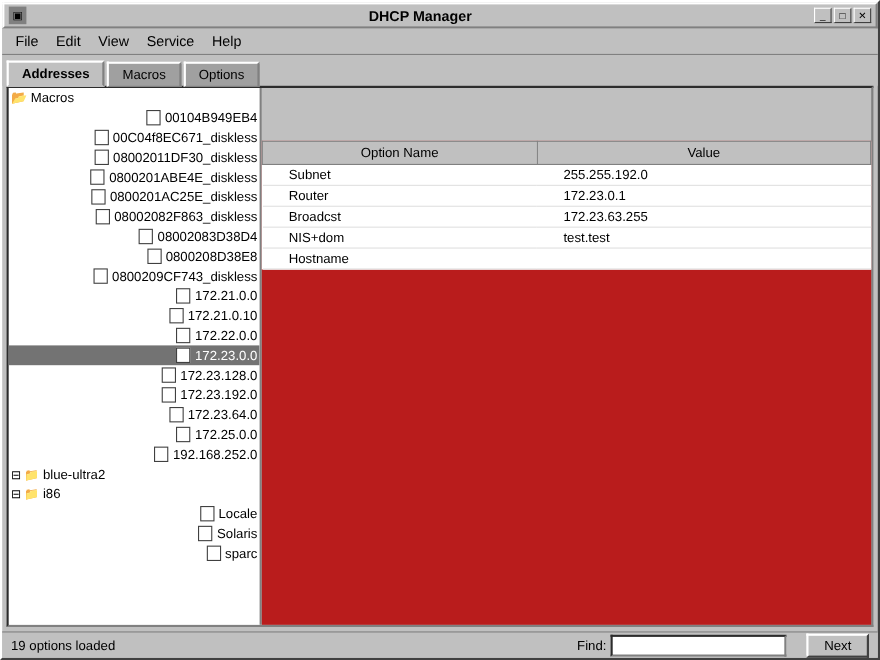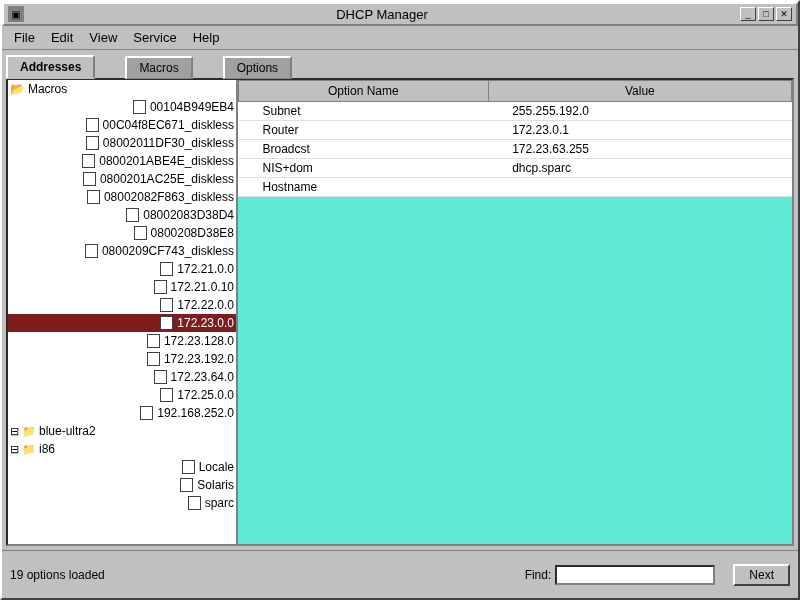--- a/index.html
+++ b/index.html
@@ -21,21 +21,21 @@
       border-bottom: 2px solid #808080;
       display: flex;
       align-items: center;
       justify-content: space-between;
       padding: 2px 4px;
       height: 24px;
     }
     .title-bar-text {
       flex: 1;
       text-align: center;
-      font-weight: normal;
+      font-weight: bold;
       font-size: 13px;
     }
     .title-bar-buttons {
       display: flex;
       gap: 2px;
     }
     .title-btn {
       width: 16px;
       height: 14px;
       background: #c0c0c0;
@@ -73,21 +73,20 @@
       cursor: pointer;
       font-size: 13px;
     }
 
     
     .tab-bar {
       display: flex;
       background: #c0c0c0;
       padding: 4px 4px 0 4px;
       align-items: flex-end;
-      gap: 28px;
     }
     .tab {
       padding: 3px 12px;
       cursor: pointer;
       border-top: 2px solid #ffffff;
       border-left: 2px solid #ffffff;
       border-right: 2px solid #808080;
       background: #c0c0c0;
       font-size: 12px;
       margin-right: 2px;
@@ -132,31 +131,32 @@
     .tree-item {
       display: flex;
       align-items: center;
       padding: 1px 2px;
       cursor: pointer;
       white-space: nowrap;
       font-size: 12px;
       height: 18px;
     }
     .tree-item.selected {
-      background: #7f1d1d;
+      background: #737373;
       color: white;
     }
     .tree-item.indent1 { padding-left: 36px; justify-content: flex-end; }
 
     
     .table-panel {
       flex: 1;
-      background: #5eead4;
+      background: #b91c1c;
       display: flex;
       flex-direction: column;
+      margin-top: 48px;
     }
     .options-table {
       width: 100%;
       border-collapse: collapse;
       background: white;
     }
     .options-table th {
       background: #c0c0c0;
       border: 1px solid #808080;
       padding: 3px 8px;
@@ -192,21 +192,21 @@
       border-top: 2px solid #ffffff;
       border-left: 2px solid #ffffff;
       border-right: 2px solid #404040;
       border-bottom: 2px solid #404040;
     }
 
     
     .status-bar {
       display: flex;
       align-items: center;
-      height: 48px;
+      height: 24px;
       background: #c0c0c0;
       padding: 0 8px;
       border-top: 1px solid #808080;
     }
     .status-text {
       flex: 1;
       font-size: 12px;
     }
     .find-label {
       font-size: 12px;
@@ -397,21 +397,21 @@
             <tr>
               <td>Router</td>
               <td>172.23.0.1</td>
             </tr>
             <tr>
               <td>Broadcst</td>
               <td>172.23.63.255</td>
             </tr>
             <tr>
               <td>NIS+dom</td>
-              <td>dhcp.sparc</td>
+              <td>test.test</td>
             </tr>
             <tr>
               <td>Hostname</td>
               <td></td>
             </tr>
           </tbody>
       </table>
     </div>
   </div>
 

